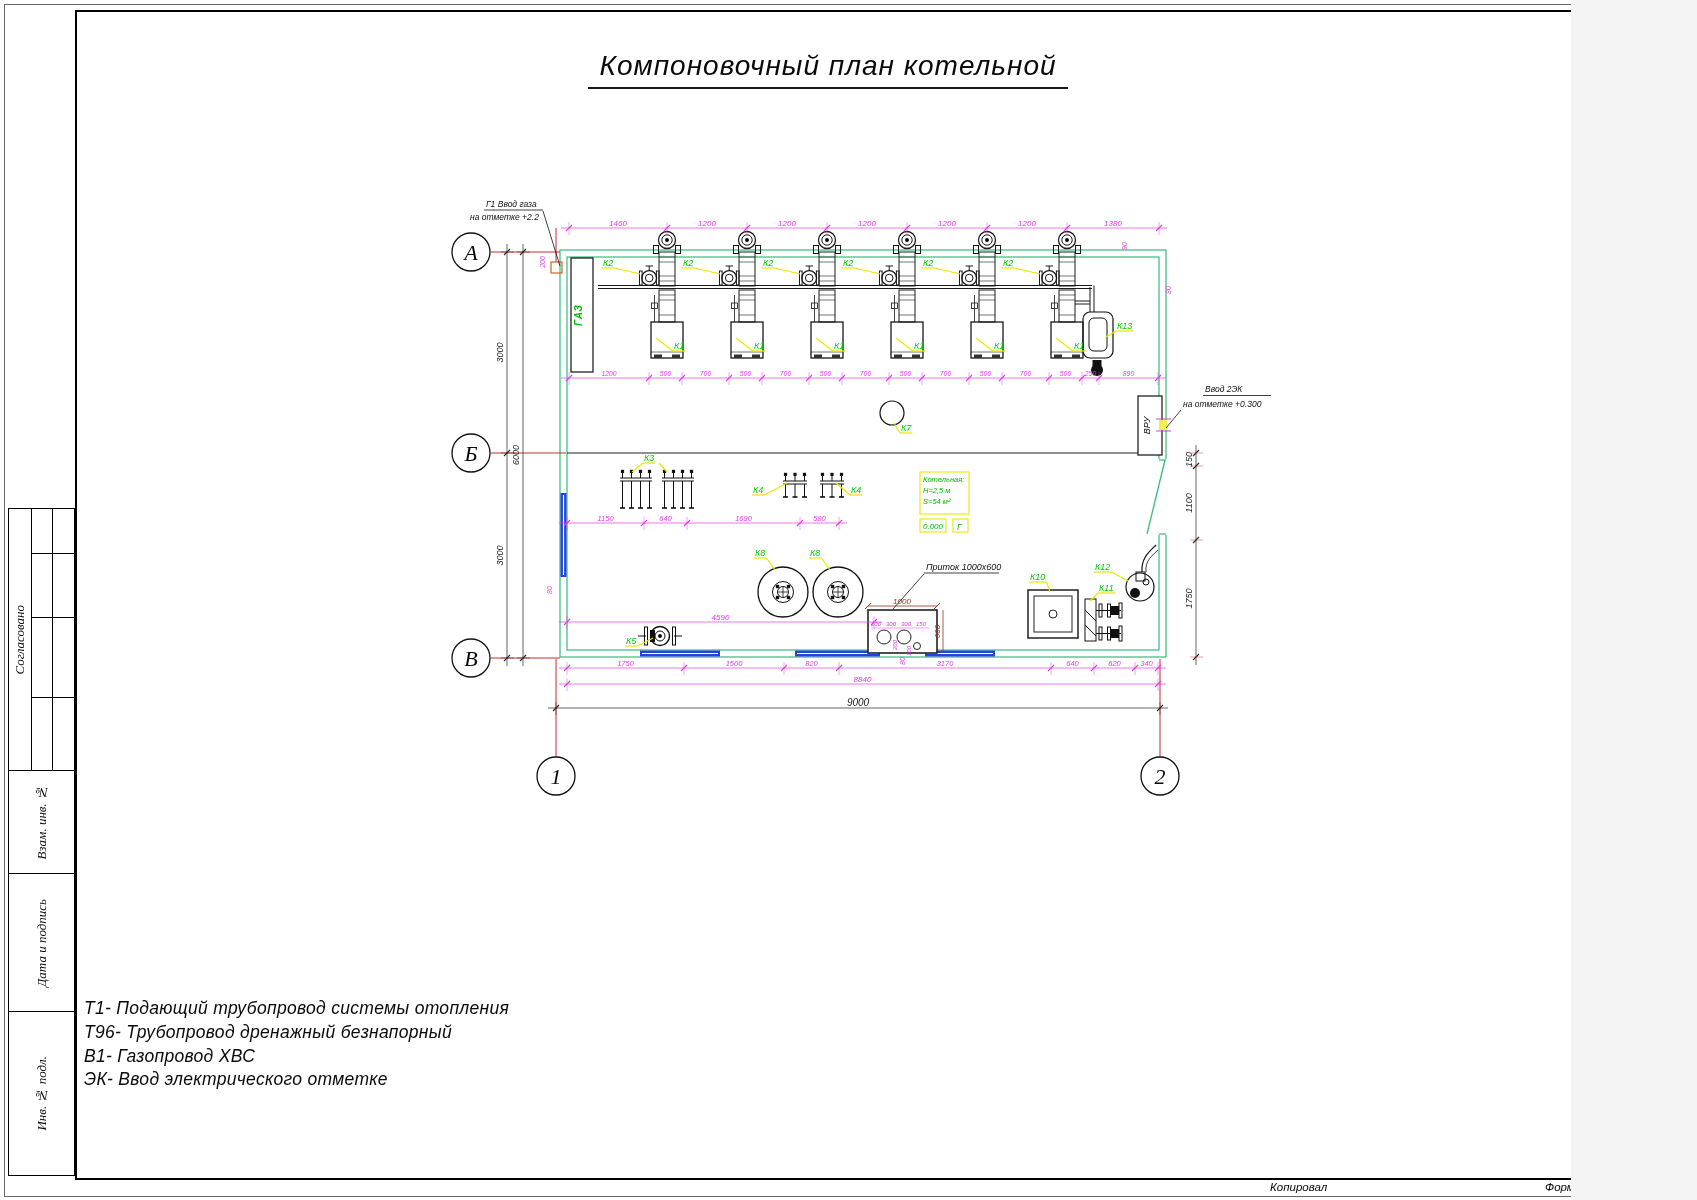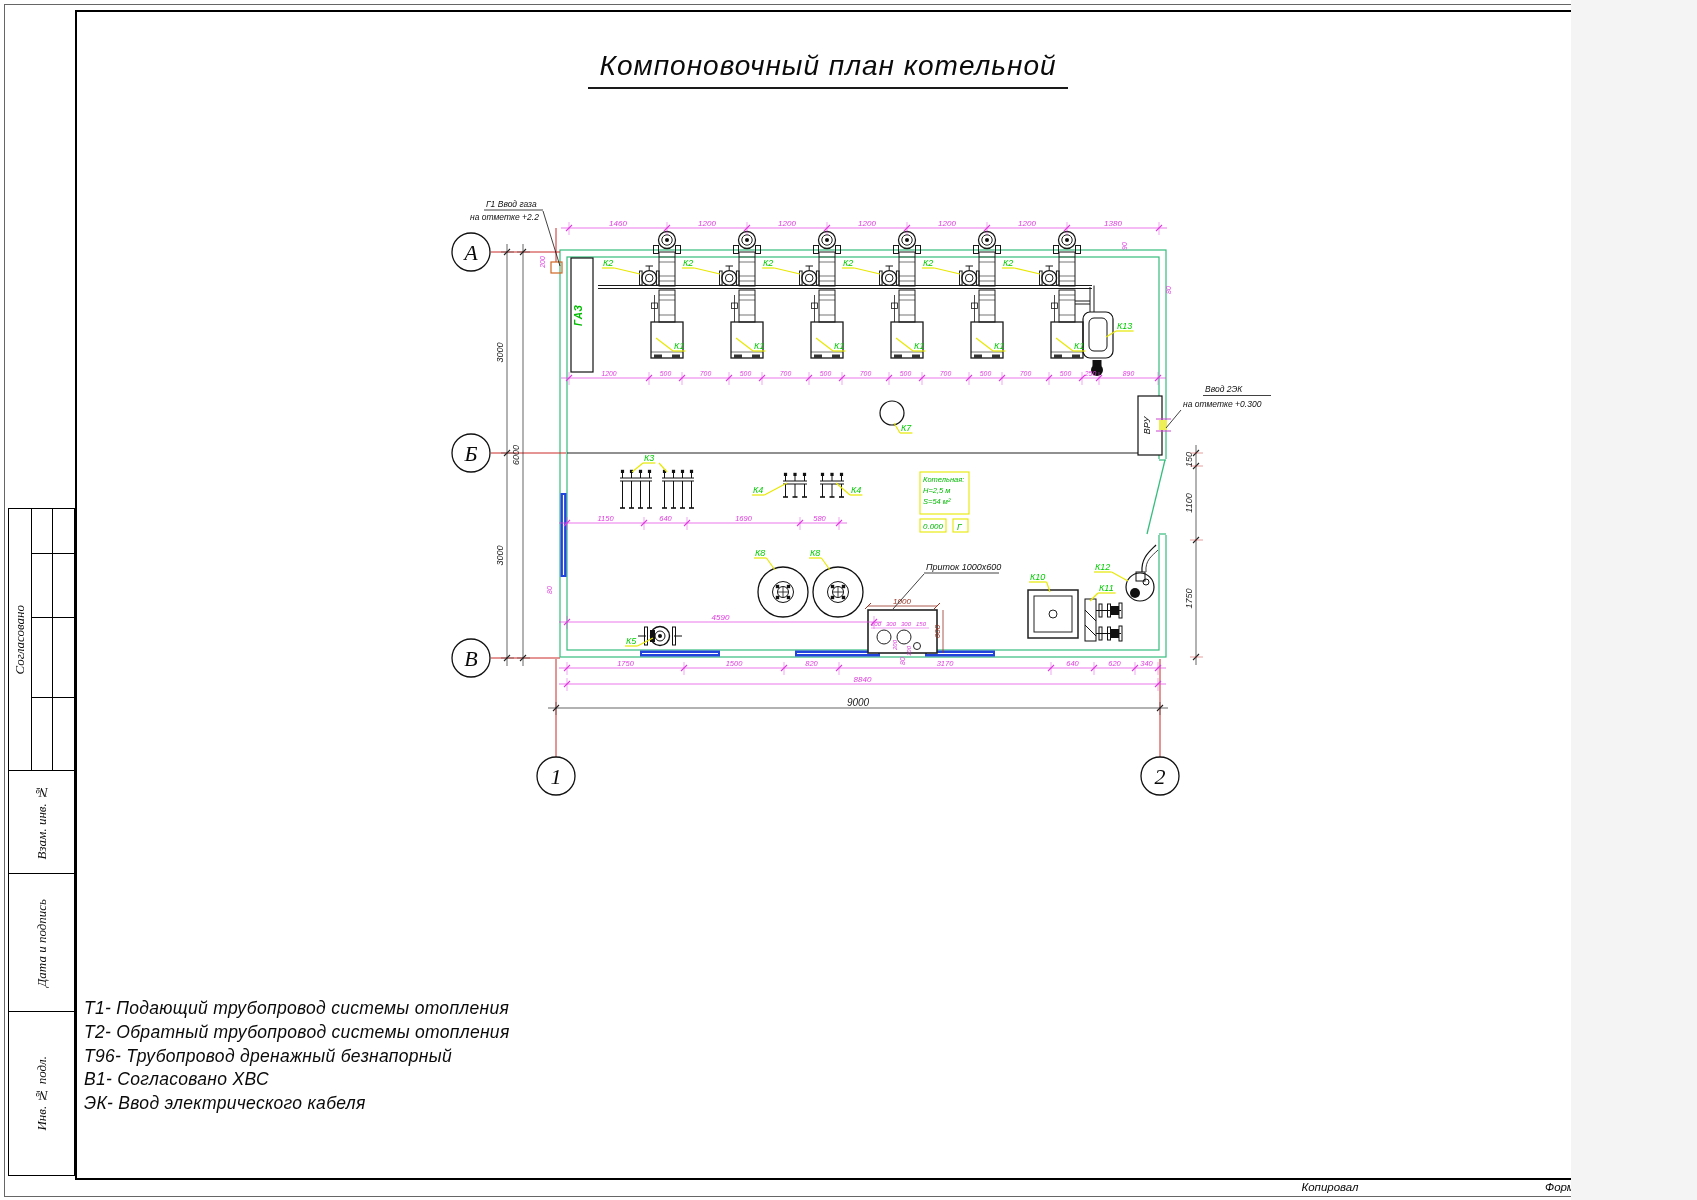--- a/index.html
+++ b/index.html
@@ -57,27 +57,26 @@
   </div>
   <div class="side-box side-single" style="top:873px;height:139px;">
     <span class="vtext">Дата и подпись</span>
   </div>
   <div class="side-box side-single" style="top:1011px;height:165px;">
     <span class="vtext">Инв. № подл.</span>
   </div>
 
   <div class="legend">
     <div>Т1- Подающий трубопровод системы отопления</div>
-    <div>Т2- Обратный трубопровод системы отопления</div>
     <div>Т96- Трубопровод дренажный безнапорный</div>
-    <div>В1- Согласовано ХВС</div>
-    <div>ЭК- Ввод электрического кабеля</div>
+    <div>В1- Газопровод ХВС</div>
+    <div>ЭК- Ввод электрического отметке</div>
   </div>
 
-  <div class="footer-text" style="left:1270px;width:120px;text-align:center;font-style:italic;">Копировал</div>
+  <div class="footer-text" style="left:1270px;width:120px;font-style:italic;">Копировал</div>
   <div class="footer-text" style="left:1545px;width:110px;text-align:left;">Формат А3</div>
 
   <svg id="plan" width="1697" height="1200" viewBox="0 0 1697 1200">
 
     <g fill="none">
       <rect x="560" y="250" width="606" height="407" stroke="#35bd7d" stroke-width="1.2"></rect>
       <rect x="567" y="257" width="592" height="393" stroke="#35bd7d" stroke-width="1.2"></rect>
       <line x1="567" y1="453" x2="1138" y2="453" stroke="#222" stroke-width="1.2"></line>
       <rect x="1154" y="459" width="15" height="76" fill="#fff" stroke="none"></rect>
       <line x1="1159" y1="460" x2="1166" y2="460" stroke="#35bd7d" stroke-width="1.2"></line>

